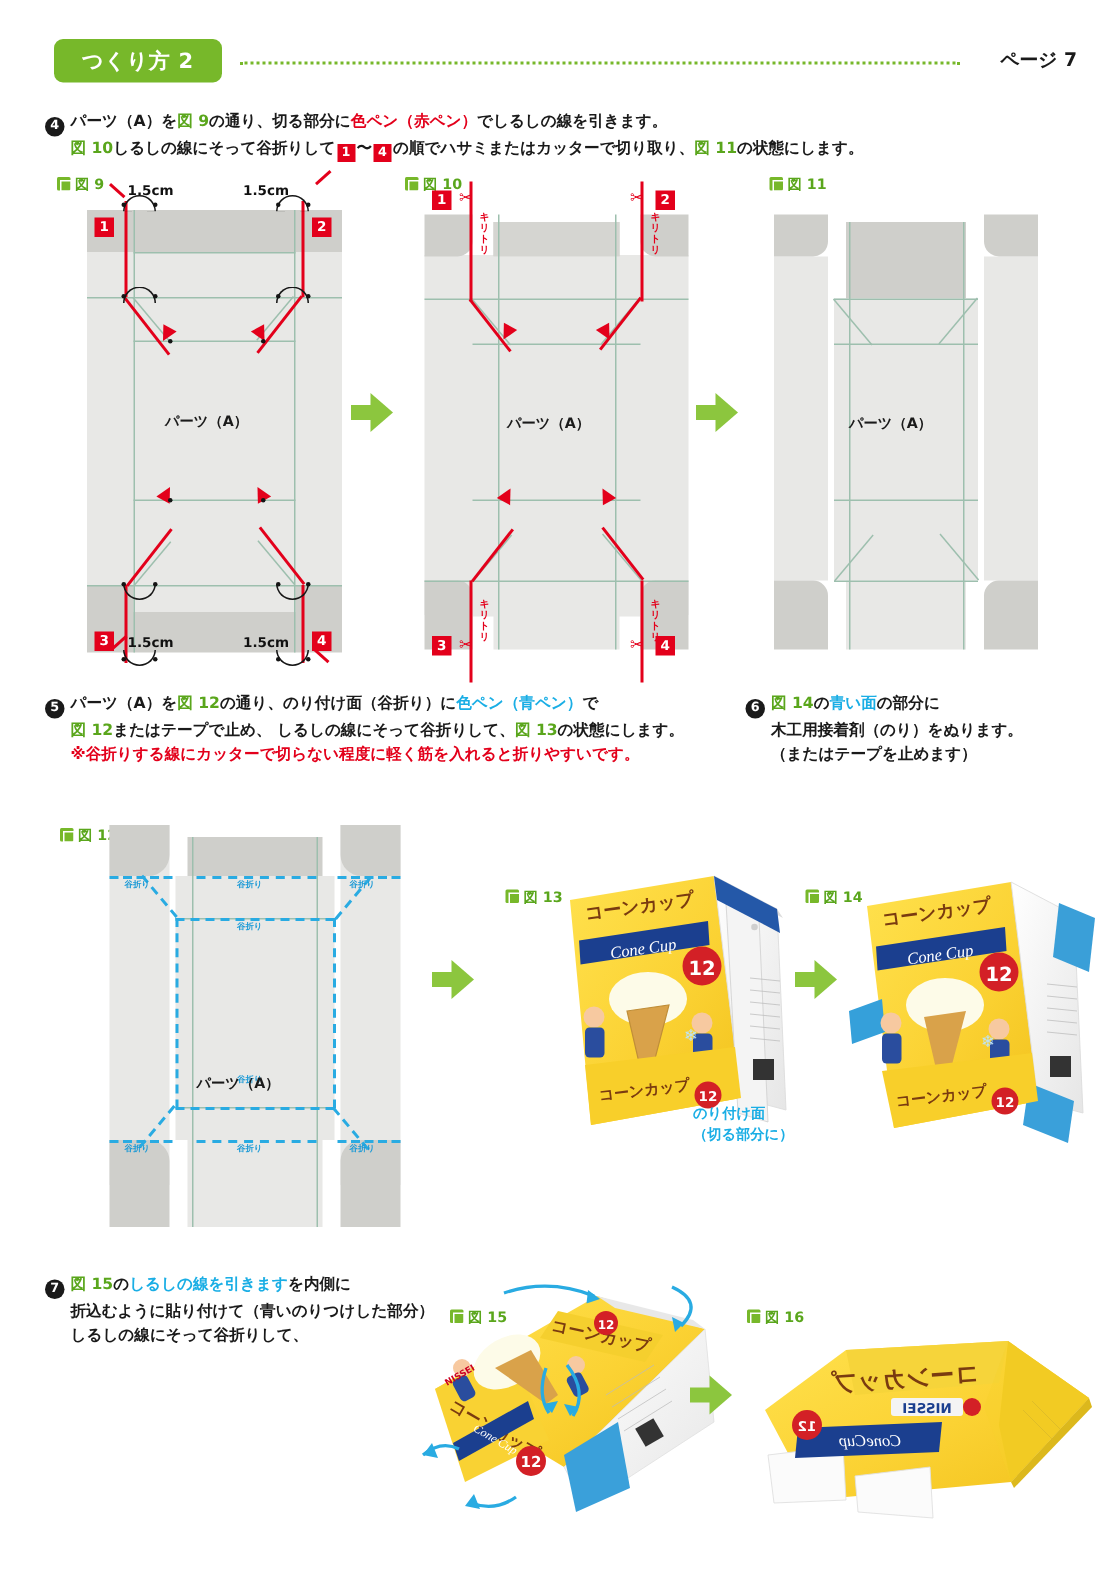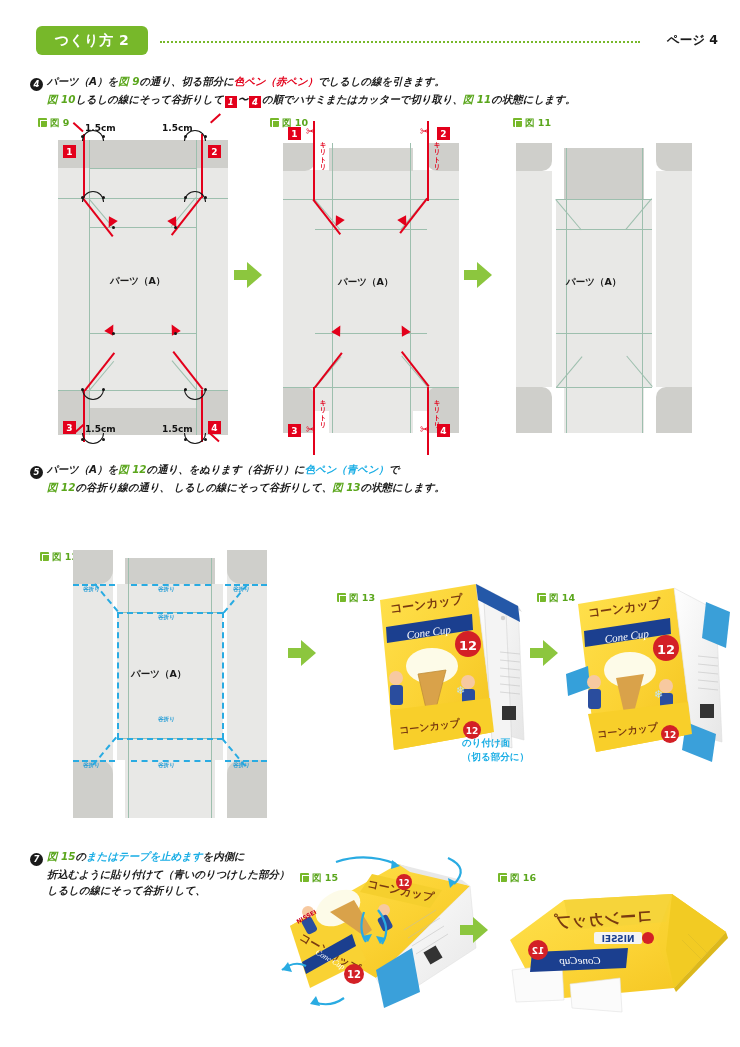--- a/index.html
+++ b/index.html
@@ -33,27 +33,27 @@
   
   .step { position: absolute; font-size: 10.4px; line-height: 16px; font-weight: bold; }
   .num {
     display: inline-flex; align-items: center; justify-content: center;
     width: 13px; height: 13px; border-radius: 50%;
     background: #1a1a1a; color: #fff; font-size: 8.5px; font-weight: bold;
     vertical-align: -2px; margin-right: 4px;
   }
   .g { color: #5aa61c; }
   .r { color: #e3001b; }
-  .b { color: #1aaee5; }
+  .b { color: #1aaee5; margin-top: 48px; }
   .mini-red {
     display: inline-flex; align-items: center; justify-content: center;
     width: 12px; height: 12px; background: #e3001b; color: #fff;
     font-size: 8.5px; font-weight: bold; vertical-align: -2px; margin: 0 1px;
   }
-  .ln { display: block; white-space: nowrap; font-style: italic; }
+  .ln { display: block; white-space: nowrap; }
   .ind { padding-left: 17px; }
 
   
   .figlabel {
     position: absolute; font-size: 9.5px; font-weight: bold; color: #5aa61c;
     white-space: nowrap;
   }
   .figlabel .zu {
     display: inline-block; width: 9px; height: 9px; background: #77b82a;
     vertical-align: -1px; margin-right: 3px; position: relative; border-radius: 1px;
@@ -147,21 +147,21 @@
   .noteblue { position: absolute; font-size: 9.5px; font-weight: bold; color: #1aaee5; line-height: 14px; }
 </style>
 </head>
 <body>
 
 <div class="page">
 
   <div class="header">
     <div class="badge">つくり方 2</div>
     <div class="dots"></div>
-    <div class="page-no">ページ 4</div>
+    <div class="page-no">ページ 7</div>
   </div>
 
   <div class="step" style="left:30px; top:73px; width:690px;">
     <span class="ln">
       <span class="num">4</span><span>パーツ（A）を</span><span class="g">図 9</span><span>の通り、切る部分に</span><span class="r">色ペン（赤ペン）</span><span>でしるしの線を引きます。</span>
     </span>
     <span class="ln ind">
       <span class="g">図 10</span><span>しるしの線にそって谷折りして</span><span class="mini-red">1</span><span>〜</span><span class="mini-red">4</span><span>の順でハサミまたはカッターで切り取り、</span><span class="g">図 11</span><span>の状態にします。</span>
     </span>
   </div>
@@ -345,27 +345,35 @@
     <div class="diag-g" style="left:40px; top:56px; width:40px; height:1px; transform: rotate(50deg);"></div>
     <div class="diag-g" style="left:136px; top:56px; width:40px; height:1px; transform: rotate(130deg);"></div>
     <div class="diag-g" style="left:40px; top:244px; width:40px; height:1px; transform: rotate(-50deg);"></div>
     <div class="diag-g" style="left:136px; top:244px; width:40px; height:1px; transform: rotate(-130deg);"></div>
 
     <div class="partlabel" style="left:50px; top:133px;">パーツ（A）</div>
   </div>
 
   <div class="step" style="left:30px; top:461px; width:420px;">
     <span class="ln">
-      <span class="num">5</span><span>パーツ（A）を</span><span class="g">図 12</span><span>の通り、をぬります（谷折り）に</span><span class="b">色ペン（青ペン）</span><span>で</span>
+      <span class="num">5</span><span>パーツ（A）を</span><span class="g">図 12</span><span>の通り、のり付け面（谷折り）に</span><span class="b">色ペン（青ペン）</span><span>で</span>
     </span>
     <span class="ln ind">
-      <span class="g">図 12</span><span>の谷折り線の通り、 しるしの線にそって谷折りして、</span><span class="g">図 13</span><span>の状態にします。</span>
+      <span class="g">図 12</span><span>またはテープで止め、 しるしの線にそって谷折りして、</span><span class="g">図 13</span><span>の状態にします。</span>
     </span>
-  </div>
-
+    <span class="ln ind r">※谷折りする線にカッターで切らない程度に軽く筋を入れると折りやすいです。</span>
+  </div>
+
+  <div class="step" style="left:497px; top:461px; width:240px;">
+    <span class="ln">
+      <span class="num">6</span><span class="g">図 14</span><span>の</span><span class="b">青い面</span><span>の部分に</span>
+    </span>
+    <span class="ln ind">木工用接着剤（のり）をぬります。</span>
+    <span class="ln ind">（またはテープを止めます）</span>
+  </div>
 
   <div class="figlabel" style="left:40px; top:551px;">
     <span class="zu"></span><span>図 12</span>
   </div>
 
   <div class="net" style="left:73px; top:550px; width:194px; height:268px;">
     <div class="panel lite" style="left:0; top:0; width:40px; height:240px;"></div>
     <div class="panel lite" style="left:154px; top:0; width:40px; height:240px;"></div>
     <div class="panel mid" style="left:0; top:0; width:40px; height:34px; border-bottom-right-radius:14px;"></div>
     <div class="panel mid" style="left:154px; top:0; width:40px; height:34px; border-bottom-left-radius:14px;"></div>
@@ -515,21 +523,21 @@
     </svg>
   </div>
 
   <div class="noteblue" style="left:462px; top:736px;">
     <div>のり付け面</div>
     <div>（切る部分に）</div>
   </div>
 
   <div class="step" style="left:30px; top:848px; width:290px;">
     <span class="ln">
-      <span class="num">7</span><span class="g">図 15</span><span>の</span><span class="b">またはテープを止めます</span><span>を内側に</span>
+      <span class="num">7</span><span class="g">図 15</span><span>の</span><span class="b">しるしの線を引きます</span><span>を内側に</span>
     </span>
     <span class="ln ind">折込むように貼り付けて（青いのりつけした部分）</span>
     <span class="ln ind">しるしの線にそって谷折りして、</span>
   </div>
 
   <div class="figlabel" style="left:300px; top:872px;">
     <span class="zu"></span><span>図 15</span>
   </div>
   <div class="photo" style="left:280px; top:852px; width:200px; height:160px;">
     <svg viewBox="0 0 200 160" width="200" height="160">

